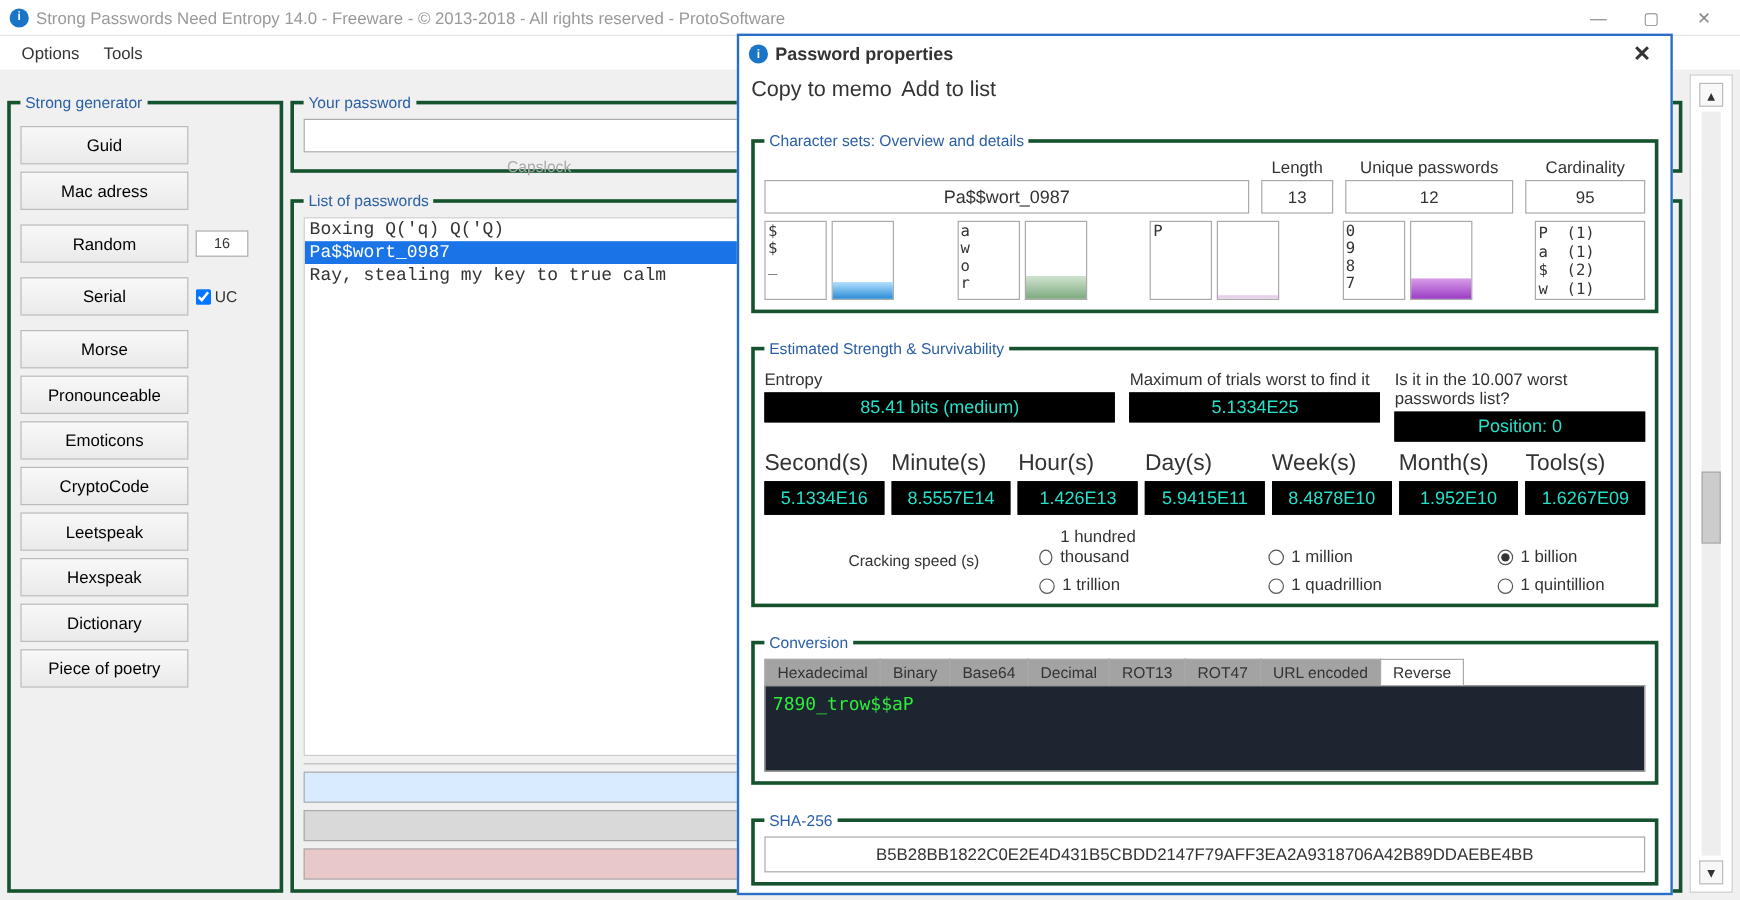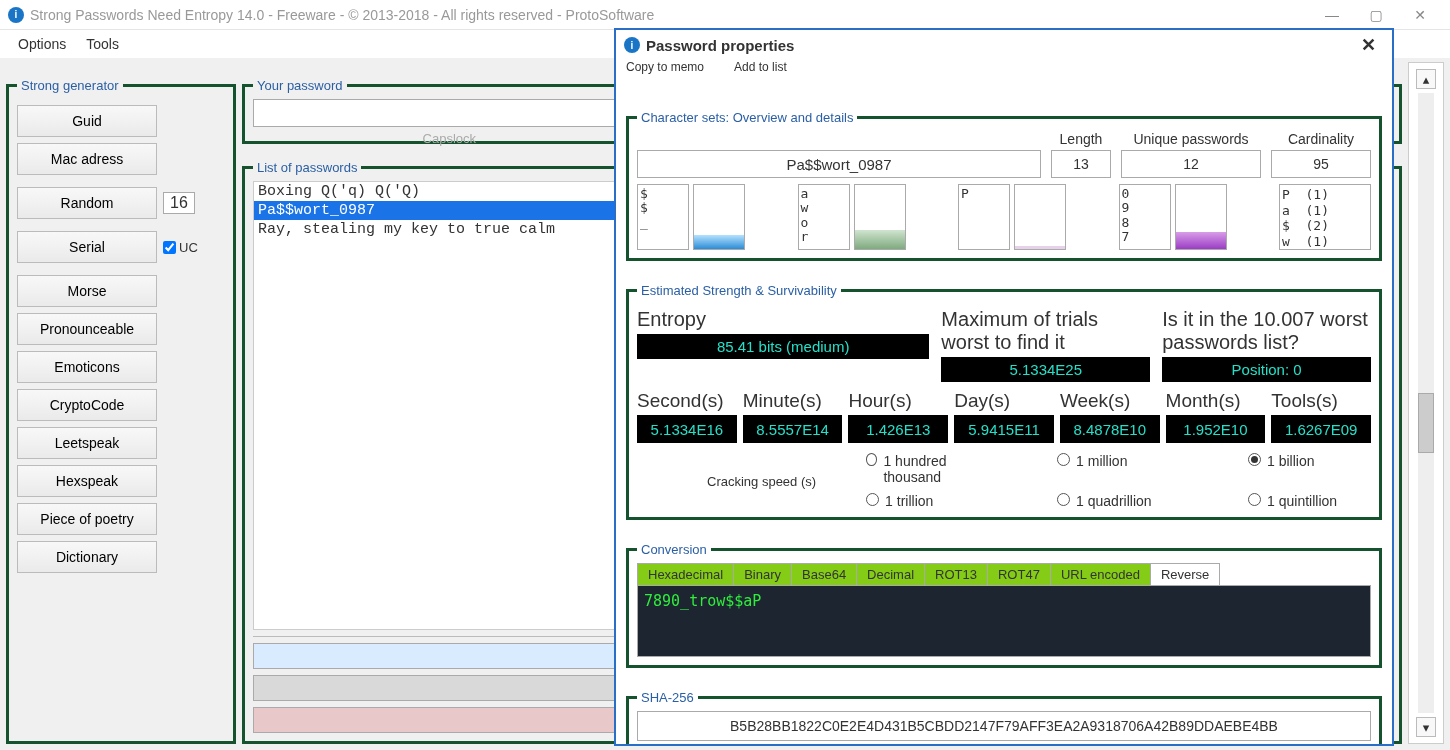--- a/index.html
+++ b/index.html
@@ -17,21 +17,21 @@
 
 
 .mainarea { display: flex; height: calc(100% - 58px); padding: 4px 6px 6px 6px; gap: 6px; }
 .fieldset { border: 3px solid #14532d; position: relative; padding: 12px 8px 8px 8px; margin-top: 22px; }
 .fieldset > .legend { position: absolute; top: -9px; left: 8px; background: #f0f0f0; padding: 0 4px; color: #2a5fa5; font-size: 13px; }
 
 .leftcol { width: 230px; display: flex; flex-direction: column; }
 .leftcol .fieldset { flex: 1; }
 .genbtn { display: block; width: 140px; height: 32px; background: linear-gradient(#f8f8f8,#eaeaea); border: 1px solid #bbb; margin: 6px 0; font-size: 14px; cursor: pointer; text-align: center; }
 .genrow { display: flex; align-items: center; gap: 6px; }
-.genrow .spinnerbox { width:32px; height:22px; border:1px solid #aaa; background:#fff; display:inline-flex; align-items:center; justify-content:center; font-size:16px;}
+.genrow .spinnerbox { width:44px; height:22px; border:1px solid #aaa; background:#fff; display:inline-flex; align-items:center; justify-content:center; font-size:12px;}
 .uc { display:flex; align-items:center; gap:3px;}
 
 .centercol { flex: 1; display: flex; flex-direction: column; }
 .yourpw { height: 60px; }
 .yourpw input { width: 100%; height: 28px; text-align: center; font-size: 14px; border: 1px solid #aaa; background: #fff; }
 .lockrow { display:flex; justify-content:space-around; color:#aaa; font-size:13px; padding-top:4px;}
 .lockrow .on { color:#1a9a1a; font-weight:600;}
 
 .listpw { flex:1; display:flex; flex-direction:column; }
 .listbox { flex:1; border:1px solid #ccc; background:#fff; font-family:"Consolas","Courier New",monospace; font-size:15px; overflow:auto; }
@@ -47,21 +47,21 @@
 .rightcol .arr { width:20px; height:20px; border:1px solid #bbb; background:#f8f8f8; display:flex; align-items:center; justify-content:center; margin:2px 0; cursor:pointer;}
 .rightcol .track { flex:1; width:16px; background:#eee; position:relative; margin:2px 0;}
 .rightcol .thumb { position:absolute; top:300px; left:0; right:0; height:60px; background:#ccc; border:1px solid #aaa;}
 
 
 .modal { position:absolute; top:28px; left:614px; width:780px; height:718px; background:#fff; border:2px solid #2a6fc7; display:flex; flex-direction:column; }
 .modal .mtitlebar { height:30px; display:flex; align-items:center; padding:0 8px; font-size:15px; font-weight:600;}
 .modal .mtitlebar .icon { width:16px; height:16px; border-radius:50%; background:#1a75c7; margin-right:6px; color:#fff; display:flex; align-items:center; justify-content:center; font-size:10px; font-weight:bold;}
 .modal .mtitlebar .spacer { flex:1; }
 .modal .close { font-size:18px; cursor:pointer; padding:2px 8px;}
-.modal .mmenu { height:28px; display:flex; align-items:flex-start; padding:0 10px; gap:30px; font-size:12px;}
+.modal .mmenu { height:28px; display:flex; align-items:center; padding:0 10px; gap:8px; font-size:18px;}
 .modal .body { flex:1; padding:6px 10px 10px 10px; display:flex; flex-direction:column; gap:6px; overflow:hidden;}
 .modal .fieldset { background:#fff; }
 .modal .fieldset > .legend { background:#fff; color:#2a5fa5;}
 
 
 .cs-head { display:flex; align-items:flex-end; gap:10px;}
 .cs-pw { flex:1;}
 .cs-field { text-align:center; font-size:14px;}
 .cs-box { border:1px solid #aaa; height:28px; display:flex; align-items:center; justify-content:center; font-size:14px; margin-top:3px;}
 .cs-pw .cs-box { font-size:15px; }
@@ -76,33 +76,33 @@
 .cs-bar { width:52px; height:66px; border:1px solid #aaa; position:relative;}
 .cs-bar .fill { position:absolute; bottom:0; left:0; right:0;}
 .cs-freq { font-family:Consolas,monospace; font-size:13px; padding:2px; line-height:1.2; white-space:pre; border:1px solid #aaa; height:66px; width:92px;}
 
 
 .blackbox { background:#000; color:#25e0c9; border:1px solid #000; text-align:center; padding:3px 0; font-size:15px;}
 .bb-sm { font-size:15px; height:28px; display:flex; align-items:center; justify-content:center; padding:0 4px;}
 .strength-row { display:flex; gap:12px; margin-top:4px;}
 .strength-row .col { flex:1; }
 .strength-row .col:first-child { flex:1.4;}
-.strength-label { font-size:20px; margin-bottom:3px;}
+.strength-label { font-size:14px; margin-bottom:3px;}
 .time-row { display:flex; gap:6px; margin-top:8px;}
 .time-row .col { flex:1;}
 .time-label { font-size:19px; margin-bottom:3px;}
 .speed-row { display:flex; align-items:center; margin-top:10px; gap:2px;}
 .speed-group { display:grid; grid-template-columns: repeat(3,1fr); gap:8px 20px; flex:1;}
-.radio { display:flex; align-items:flex-start; gap:6px; font-size:14px;padding-left:48px;}
+.radio { display:flex; align-items:flex-end; gap:6px; font-size:14px;padding-left:48px;}
 .radio .circle { width:13px; height:13px; border:1px solid #555; border-radius:50%; display:flex; align-items:center; justify-content:center;}
 .radio .circle.checked::after { content:""; width:7px; height:7px; background:#333; border-radius:50%; display:block;}
 
 
 .tabs { display:flex; border-bottom:0;}
-.tab { border:1px solid #aaa; border-bottom:none; padding:3px 10px; font-size:13px; background:#84cc16; cursor:pointer; margin-right:-1px;}
+.tab { border:1px solid #aaa; border-bottom:none; padding:3px 10px; font-size:13px; background:#a3a3a3; cursor:pointer; margin-right:-1px;}
 .tab.active { background:#fff; position:relative; z-index:1;}
 .conv-output { background:#1c2530; color:#2fed3b; font-family:Consolas,monospace; font-size:15px; padding:6px; height:72px; border:1px solid #aaa;}
 
 .sha-box { border:1px solid #aaa; text-align:center; font-size:14px; padding:6px; font-family:"Segoe UI",sans-serif;}
 </style>
 </head>
 <body>
 
 <div class="titlebar">
   <span class="icon">i</span>
@@ -135,22 +135,22 @@
           <input type="checkbox" checked="" style="">
           <span>UC</span>
         </label>
       </div>
       <button class="genbtn">Morse</button>
       <button class="genbtn">Pronounceable</button>
       <button class="genbtn">Emoticons</button>
       <button class="genbtn">CryptoCode</button>
       <button class="genbtn">Leetspeak</button>
       <button class="genbtn">Hexspeak</button>
+      <button class="genbtn">Dictionary</button>
       <button class="genbtn">Piece of poetry</button>
-      <button class="genbtn">Dictionary</button>
     </div>
   </div>
 
   <div class="centercol">
     <div class="fieldset yourpw">
       <span class="legend">Your password</span>
       <input type="text" value="Pa$$wort_0987" style="">
       <div class="lockrow">
         <span>Capslock</span>
         <span class="on">Numlock</span>

